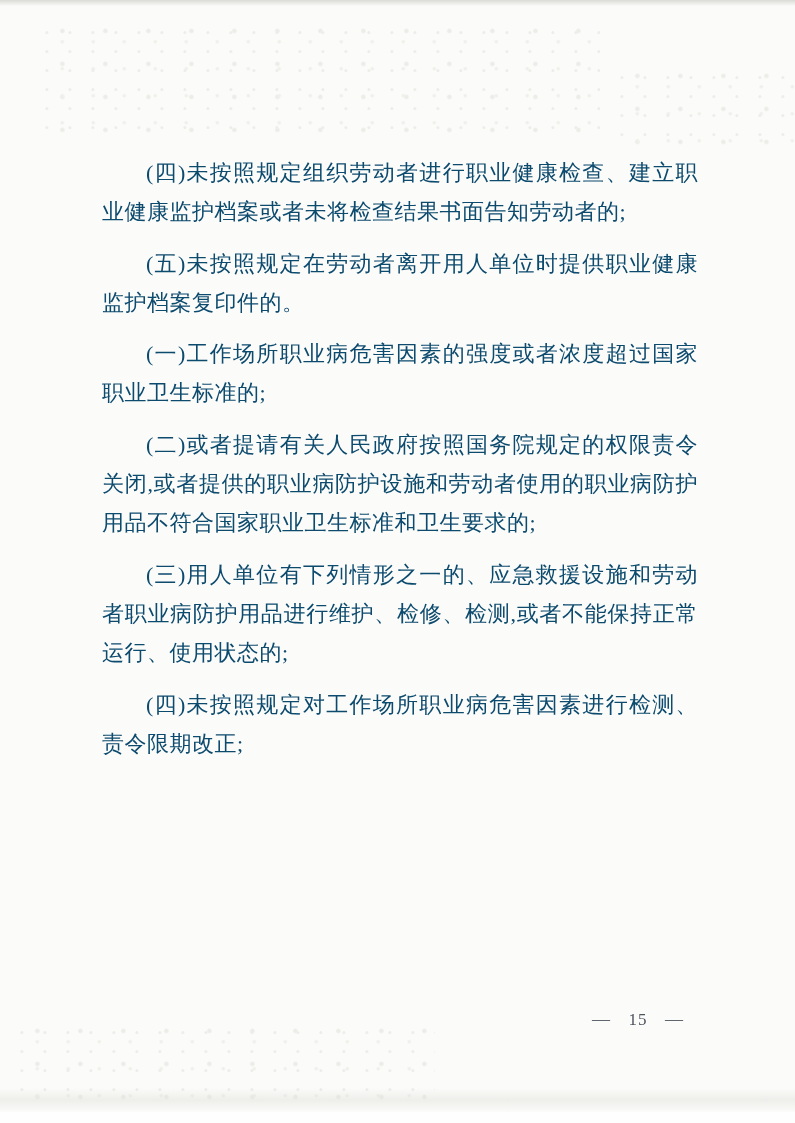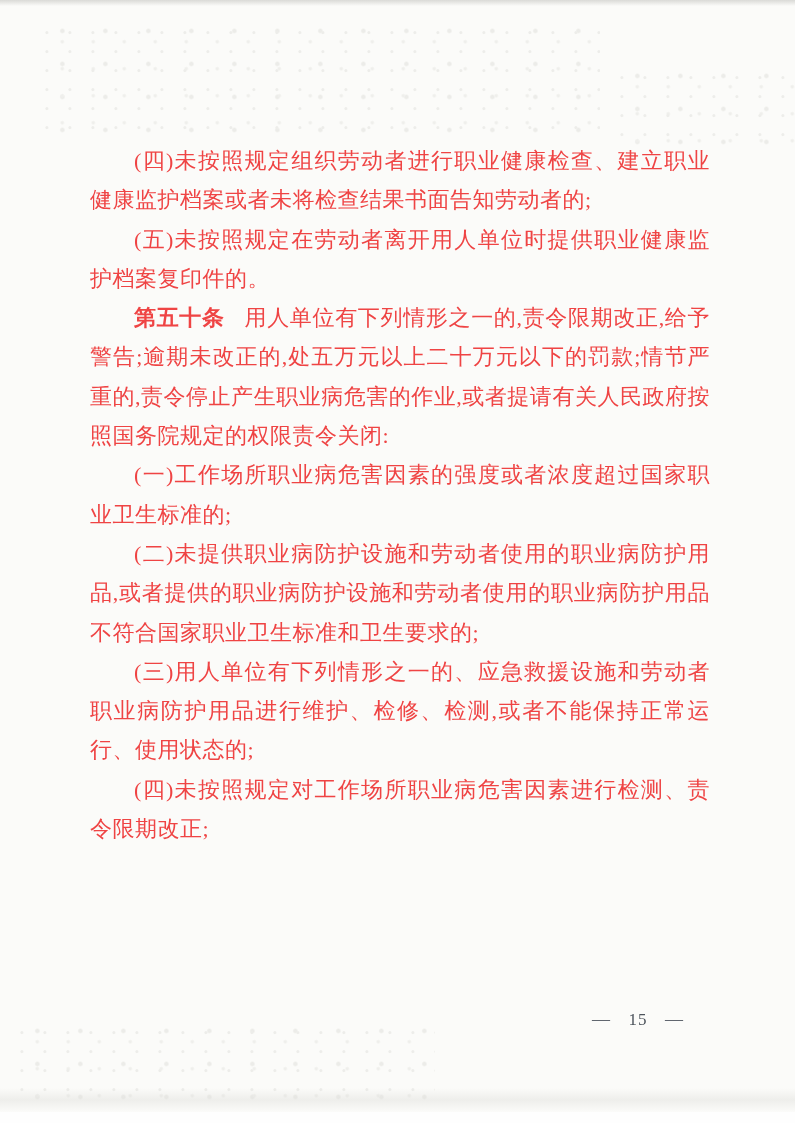--- a/index.html
+++ b/index.html
@@ -49,24 +49,24 @@
   }
 
   
   .content {
     position: absolute;
     left: 90px;
     top: 141px;
     width: 620px;
   }
   .para {
-    margin: 0;
+    margin: 12px;
     font-size: 22px;
     line-height: 39.3px;
-    color: #ef4444;
+    color: #0c4a6e;
     text-align: justify;
     text-justify: inter-ideograph;
     text-indent: 2em;
     letter-spacing: 0.5px;
   }
   .article-no {
     font-weight: bold;
     margin-right: 0.9em;
   }
 
@@ -93,23 +93,22 @@
   <div class="top-edge"></div>
   <div class="speckles speckles-top-left"></div>
   <div class="speckles speckles-top-right"></div>
   <div class="speckles speckles-bottom-left"></div>
   <div class="noise-band-bottom"></div>
   <div class="bottom-strip"></div>
 
   <div class="content">
     <p class="para">(四)未按照规定组织劳动者进行职业健康检查、建立职业健康监护档案或者未将检查结果书面告知劳动者的;</p>
     <p class="para">(五)未按照规定在劳动者离开用人单位时提供职业健康监护档案复印件的。</p>
-    <p class="para"><span class="article-no">第五十条</span><span>用人单位有下列情形之一的,责令限期改正,给予警告;逾期未改正的,处五万元以上二十万元以下的罚款;情节严重的,责令停止产生职业病危害的作业,或者提请有关人民政府按照国务院规定的权限责令关闭:</span></p>
     <p class="para">(一)工作场所职业病危害因素的强度或者浓度超过国家职业卫生标准的;</p>
-    <p class="para">(二)未提供职业病防护设施和劳动者使用的职业病防护用品,或者提供的职业病防护设施和劳动者使用的职业病防护用品不符合国家职业卫生标准和卫生要求的;</p>
+    <p class="para">(二)或者提请有关人民政府按照国务院规定的权限责令关闭,或者提供的职业病防护设施和劳动者使用的职业病防护用品不符合国家职业卫生标准和卫生要求的;</p>
     <p class="para">(三)用人单位有下列情形之一的、应急救援设施和劳动者职业病防护用品进行维护、检修、检测,或者不能保持正常运行、使用状态的;</p>
     <p class="para">(四)未按照规定对工作场所职业病危害因素进行检测、责令限期改正;</p>
   </div>
 
   <div class="page-num">
     <span class="dash">—</span>
     <span class="num">15</span>
     <span class="dash">—</span>
   </div>
 

